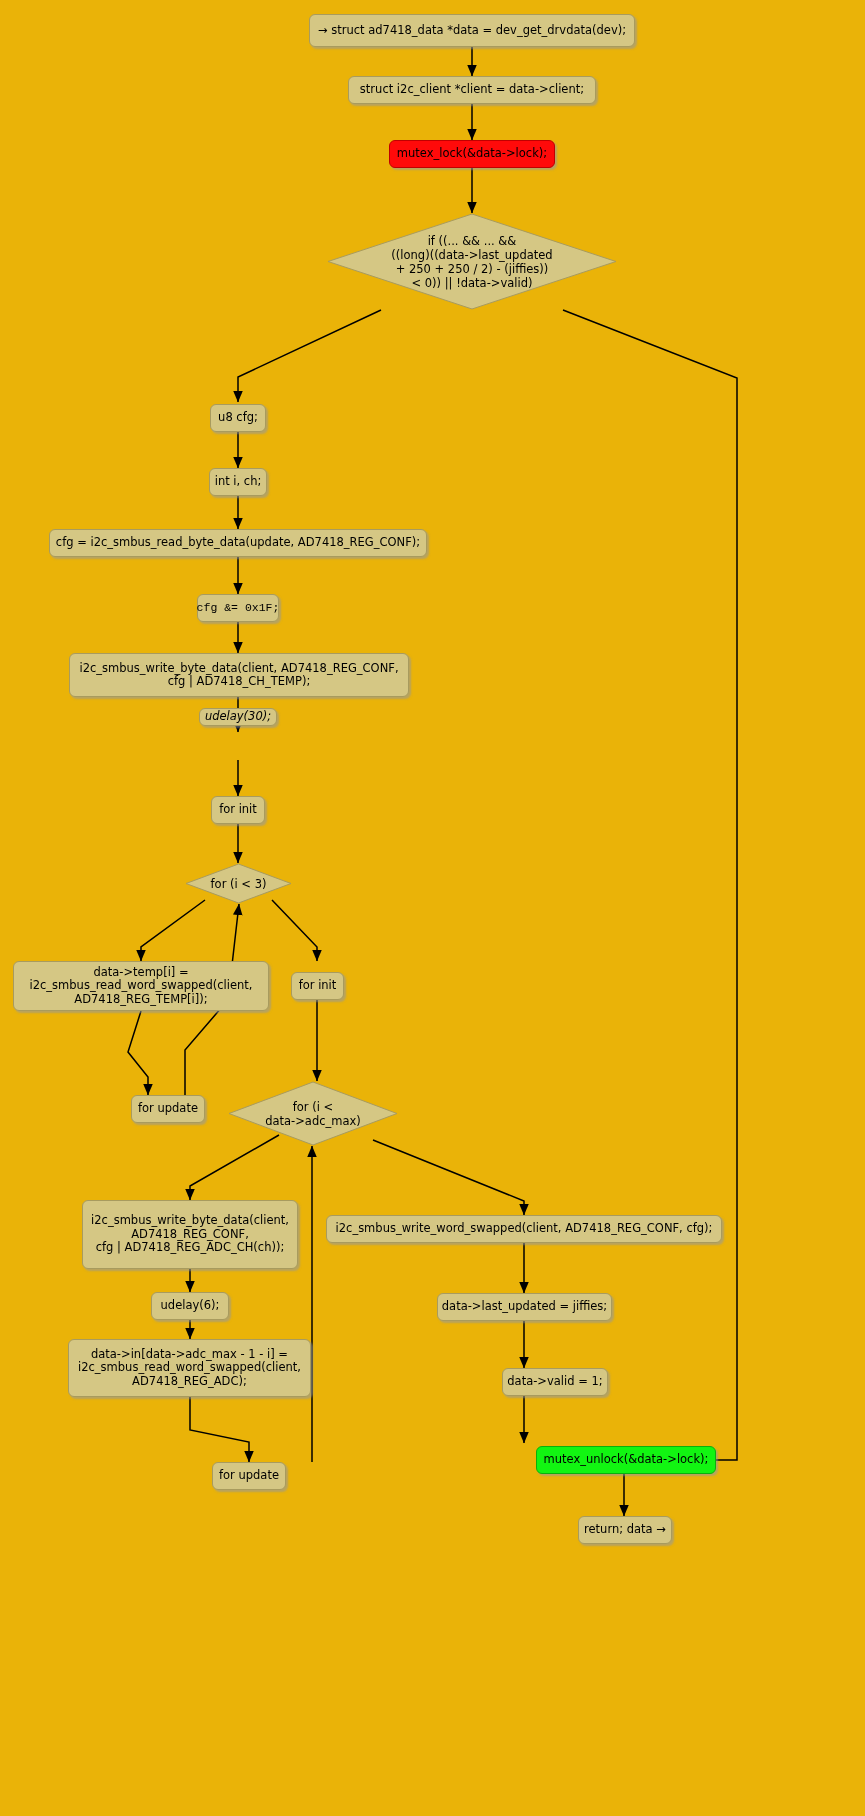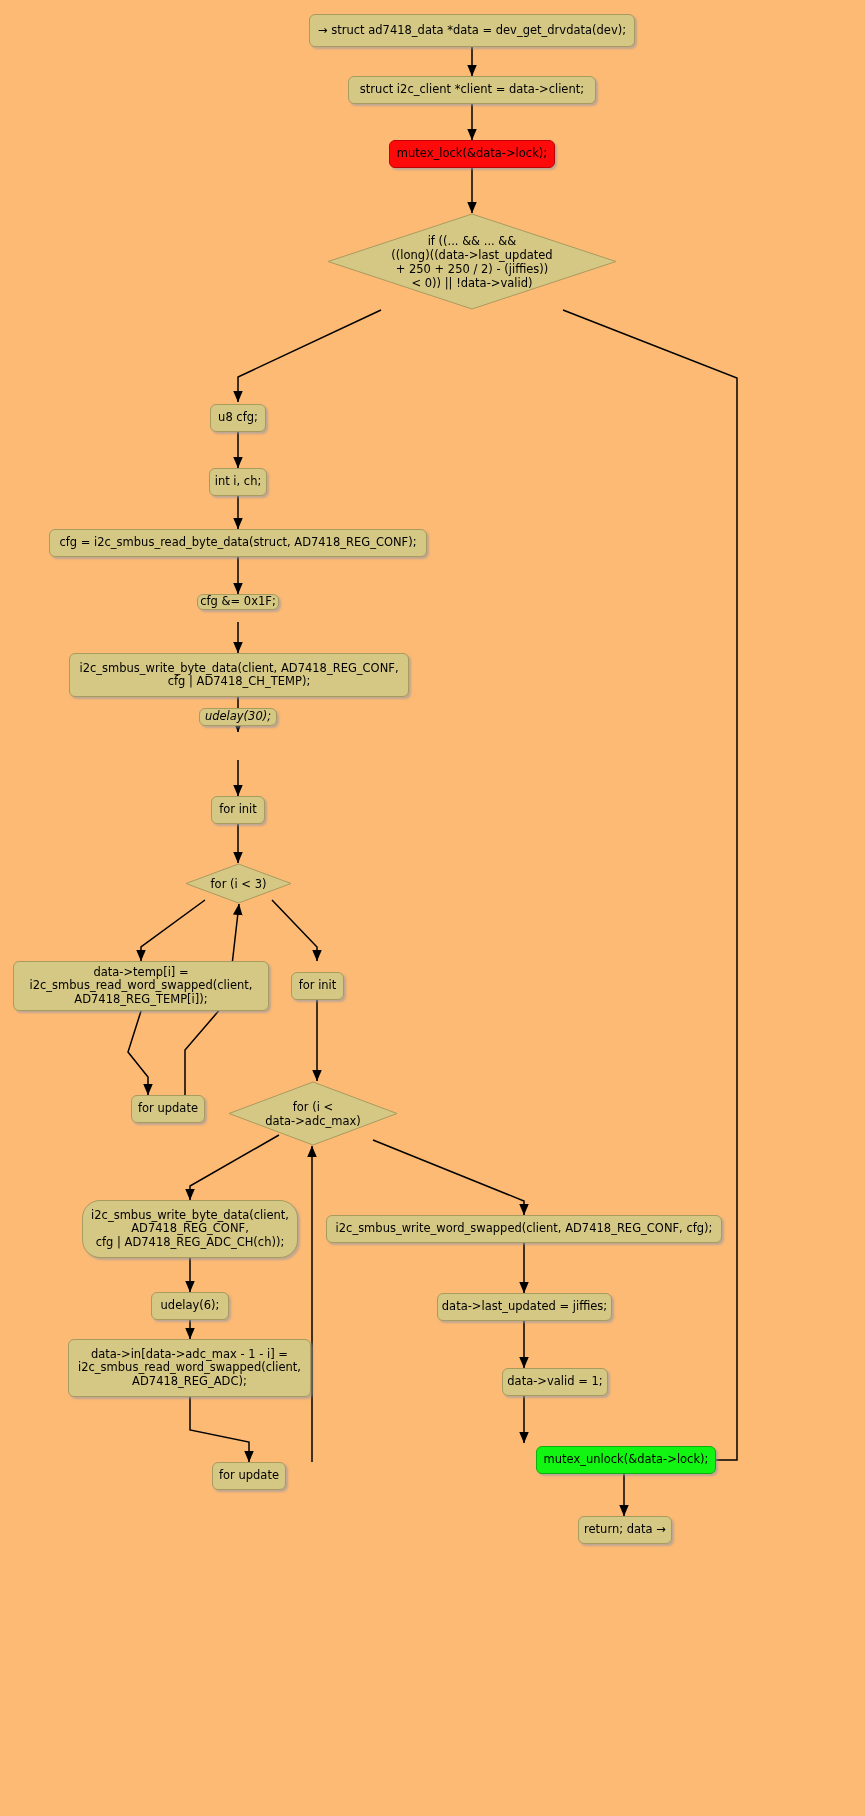--- a/index.html
+++ b/index.html
@@ -5,21 +5,21 @@
 <style>
   html, body {
     margin: 0;
     padding: 0;
     background: #ffffff;
   }
   #canvas {
     position: relative;
     width: 865px;
     height: 1816px;
-    background: #fdba74;
+    background: #eab308;
     font-family: "DejaVu Sans", sans-serif;
     overflow: hidden;
   }
   #edges {
     position: absolute;
     left: 0;
     top: 0;
     width: 865px;
     height: 1816px;
     pointer-events: none;
@@ -170,24 +170,24 @@
 
   <div class="node proc" style="left:210px; top:404px; width:56px; height:28px;">
     <span>u8 cfg;</span>
   </div>
 
   <div class="node proc" style="left:209px; top:468px; width:58px; height:28px;">
     <span>int i, ch;</span>
   </div>
 
   <div class="node proc" style="left:49px; top:529px; width:378px; height:28px;">
-    <span>cfg = i2c_smbus_read_byte_data(struct, AD7418_REG_CONF);</span>
-  </div>
-
-  <div class="node proc" style="left:197px; top:594px; width:82px; height:16px;">
+    <span>cfg = i2c_smbus_read_byte_data(update, AD7418_REG_CONF);</span>
+  </div>
+
+  <div class="node proc" style="left:197px; top:594px; width:82px; height:28px;font-family:Liberation Mono, monospace;">
     <span>cfg &amp;= 0x1F;</span>
   </div>
 
   <div class="node proc" style="left:69px; top:653px; width:340px; height:44px;">
     <span>i2c_smbus_write_byte_data(client, AD7418_REG_CONF,
 cfg | AD7418_CH_TEMP);</span>
   </div>
 
   <div class="node proc" style="left:199px; top:708px; width:78px; height:18px;font-style:italic;">
     <span>udelay(30);</span>
@@ -219,21 +219,21 @@
   </div>
 
   <div class="diamond-wrap" style="left:228px; top:1081px; width:170px; height:65px;">
     <svg class="diamond-shape" viewBox="0 0 170 65" preserveAspectRatio="none">
       <polygon points="85,1 169,32.5 85,64 1,32.5" fill="#D5C784" stroke="#A89B5E" stroke-width="1"></polygon>
     </svg>
     <div class="diamond-label">for (i &lt;
 data-&gt;adc_max)</div>
   </div>
 
-  <div class="node proc" style="left:82px; top:1200px; width:216px; height:58px;border-radius:18px;">
+  <div class="node proc" style="left:82px; top:1200px; width:216px; height:69px;">
     <span>i2c_smbus_write_byte_data(client,
 AD7418_REG_CONF,
 cfg | AD7418_REG_ADC_CH(ch));</span>
   </div>
 
   <div class="node proc" style="left:151px; top:1292px; width:78px; height:28px;">
     <span>udelay(6);</span>
   </div>
 
   <div class="node proc" style="left:68px; top:1339px; width:243px; height:58px;">

